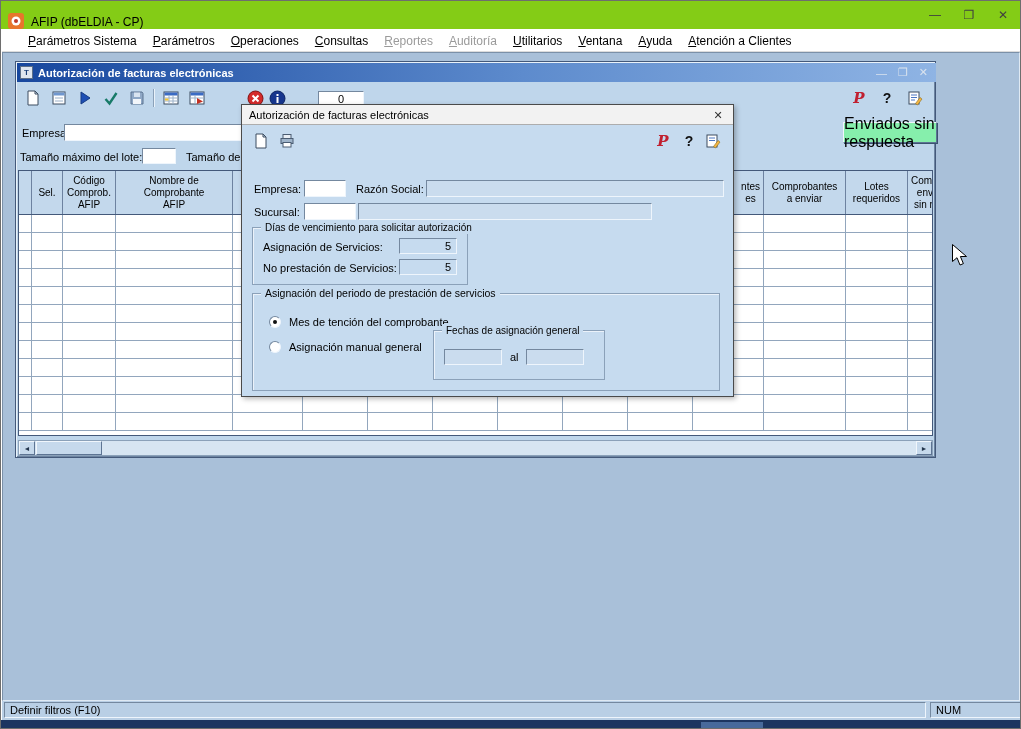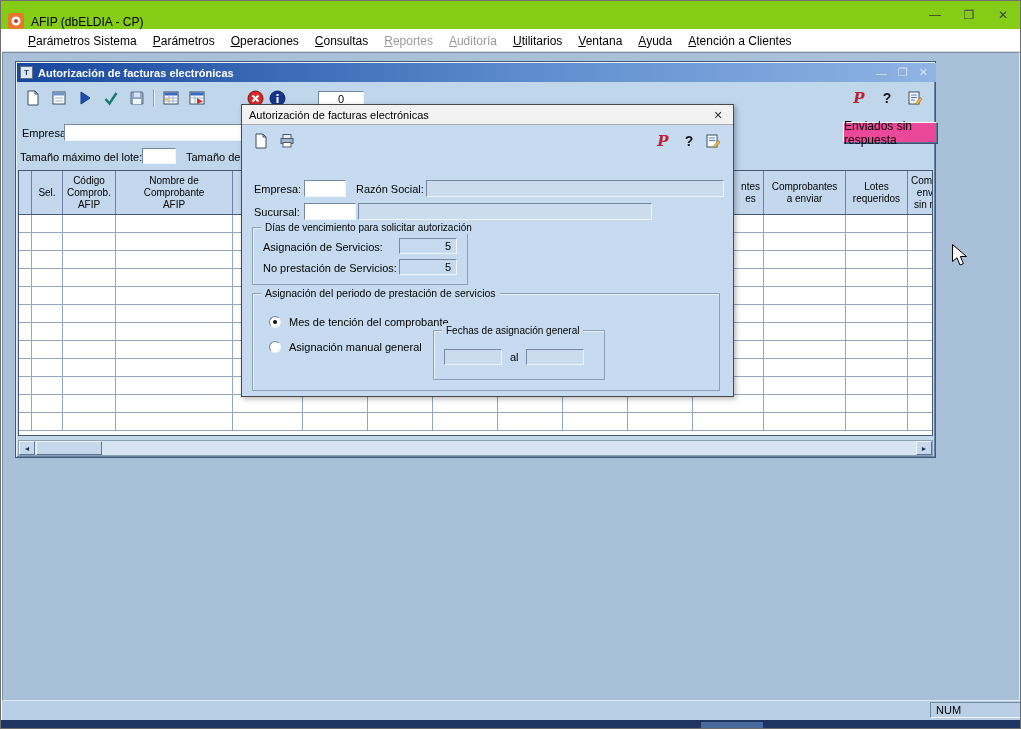--- a/index.html
+++ b/index.html
@@ -18,21 +18,21 @@
   .child{position:absolute;left:14px;top:60px;width:921px;height:397px;background:#bfd6eb;border:1px solid #44597a;box-shadow:inset 1px 1px 0 #e9f2fa,inset -1px -1px 0 #6d84a1}
   .child-title{position:absolute;left:1px;top:1px;width:919px;height:19px;background:linear-gradient(90deg,#17479e 0%,#5d8bcd 55%,#8fb4e4 100%);display:flex;align-items:center;padding-left:3px;color:#fff;font-size:11px;font-weight:bold}
   .mdi-icon{width:13px;height:13px;background:#dfe6ef;border:1px solid #5b6f8a;color:#1c3f77;font-size:8px;line-height:11px;text-align:center;font-weight:bold;margin-right:5px}
   .child-ctrls{position:absolute;right:8px;top:0;height:19px;display:flex;align-items:center;gap:11px;color:#d9e2ee;font-size:11px;font-weight:normal}
   .icon-btn{position:absolute;width:22px;height:22px;display:flex;align-items:center;justify-content:center;cursor:default}
   .scriptp{font-family:"DejaVu Serif","Liberation Serif",serif;font-style:italic;font-weight:bold;font-size:15px;color:#c02030}
   .qmark{font-weight:bold;font-size:14px;color:#111}
   .sunken{border:1px solid;border-color:#74889f #eef5fc #eef5fc #74889f;background:#fff;font-size:11px;padding:1px 3px;overflow:hidden;white-space:nowrap}
   .sunken.disabled{background:#cadcee}
   .label{position:absolute;font-size:11px;white-space:nowrap}
-  .button3d{position:absolute;background:#ec4899;border:1px solid;border-color:#f0f6fc #5d7493 #5d7493 #f0f6fc;box-shadow:1px 1px 0 #3c5270;font-size:12px;display:flex;align-items:center;justify-content:center;cursor:default}
+  .button3d{position:absolute;background:#86efac;border:1px solid;border-color:#f0f6fc #5d7493 #5d7493 #f0f6fc;box-shadow:1px 1px 0 #3c5270;font-size:16px;display:flex;align-items:center;justify-content:center;cursor:default}
   .grid{position:absolute;left:2px;top:108px;width:915px;height:266px;background:#fff;border:1px solid #44597a;overflow:hidden}
   .ghead-row{display:flex;height:44px;background:#c3d8ec;border-bottom:1px solid #44597a;overflow:hidden}
   .gh{flex:0 0 auto;display:flex;flex-direction:column;justify-content:center;align-items:center;font-size:10px;line-height:12px;text-align:center;border-right:1px solid #6d82a0;overflow:hidden}
   .grow{display:flex;height:18px;overflow:hidden}
   .gc{flex:0 0 auto;border-right:1px solid #92a6bd;border-bottom:1px solid #92a6bd;background:#fff}
   .hscroll{position:absolute;left:2px;top:378px;width:915px;height:16px;background:#d7e5f2;border:1px solid #8ba1b9}
   .sbtn{position:absolute;top:0;width:16px;height:14px;background:#c6d9ec;border:1px solid;border-color:#f0f6fc #5d7493 #5d7493 #f0f6fc;font-size:7px;color:#24364e;display:flex;align-items:center;justify-content:center}
   .sthumb{position:absolute;left:17px;top:0;width:66px;height:14px;background:#c6d9ec;border:1px solid;border-color:#f0f6fc #5d7493 #5d7493 #f0f6fc}
   .dialog{position:absolute;left:240px;top:103px;width:493px;height:293px;background:#c6dbef;border:1px solid #4a4a4a;box-shadow:2px 2px 5px rgba(0,0,0,.28);z-index:30}
   .dlg-title{position:absolute;left:0;top:0;width:100%;height:20px;background:#f2f2f2;border-bottom:1px solid #adadad;display:flex;align-items:center;padding-left:7px;font-size:11px}
@@ -477,20 +477,21 @@
       <div class="group" style="left:180px;top:36px;width:172px;height:50px">
         <span class="legend" style="font-size:10px">Fechas de asignación general</span>
         <div class="sunken disabled" style="position:absolute;left:10px;top:18px;width:58px;height:16px"></div>
         <span class="label" style="left:76px;top:20px">al</span>
         <div class="sunken disabled" style="position:absolute;left:92px;top:18px;width:58px;height:16px"></div>
       </div>
     </div>
   </div>
 
   <div class="statusbar">
+    <div class="sbpanel" style="left:2px;width:922px">Definir filtros (F10)</div>
     <div class="sbpanel" style="left:928px;width:92px">NUM</div>
   </div>
   <div class="bottomstrip"></div>
   <div class="bottomseg"></div>
 
   <svg class="cursor" width="18" height="26" viewBox="0 0 18 26">
     <path d="M1.5 1.5 L1.5 18.5 L6 14.7 L9 22 L12.4 20.6 L9.4 13.5 L15.5 13.5 Z" fill="#fff" stroke="#000"></path>
   </svg>
 
 </div>

